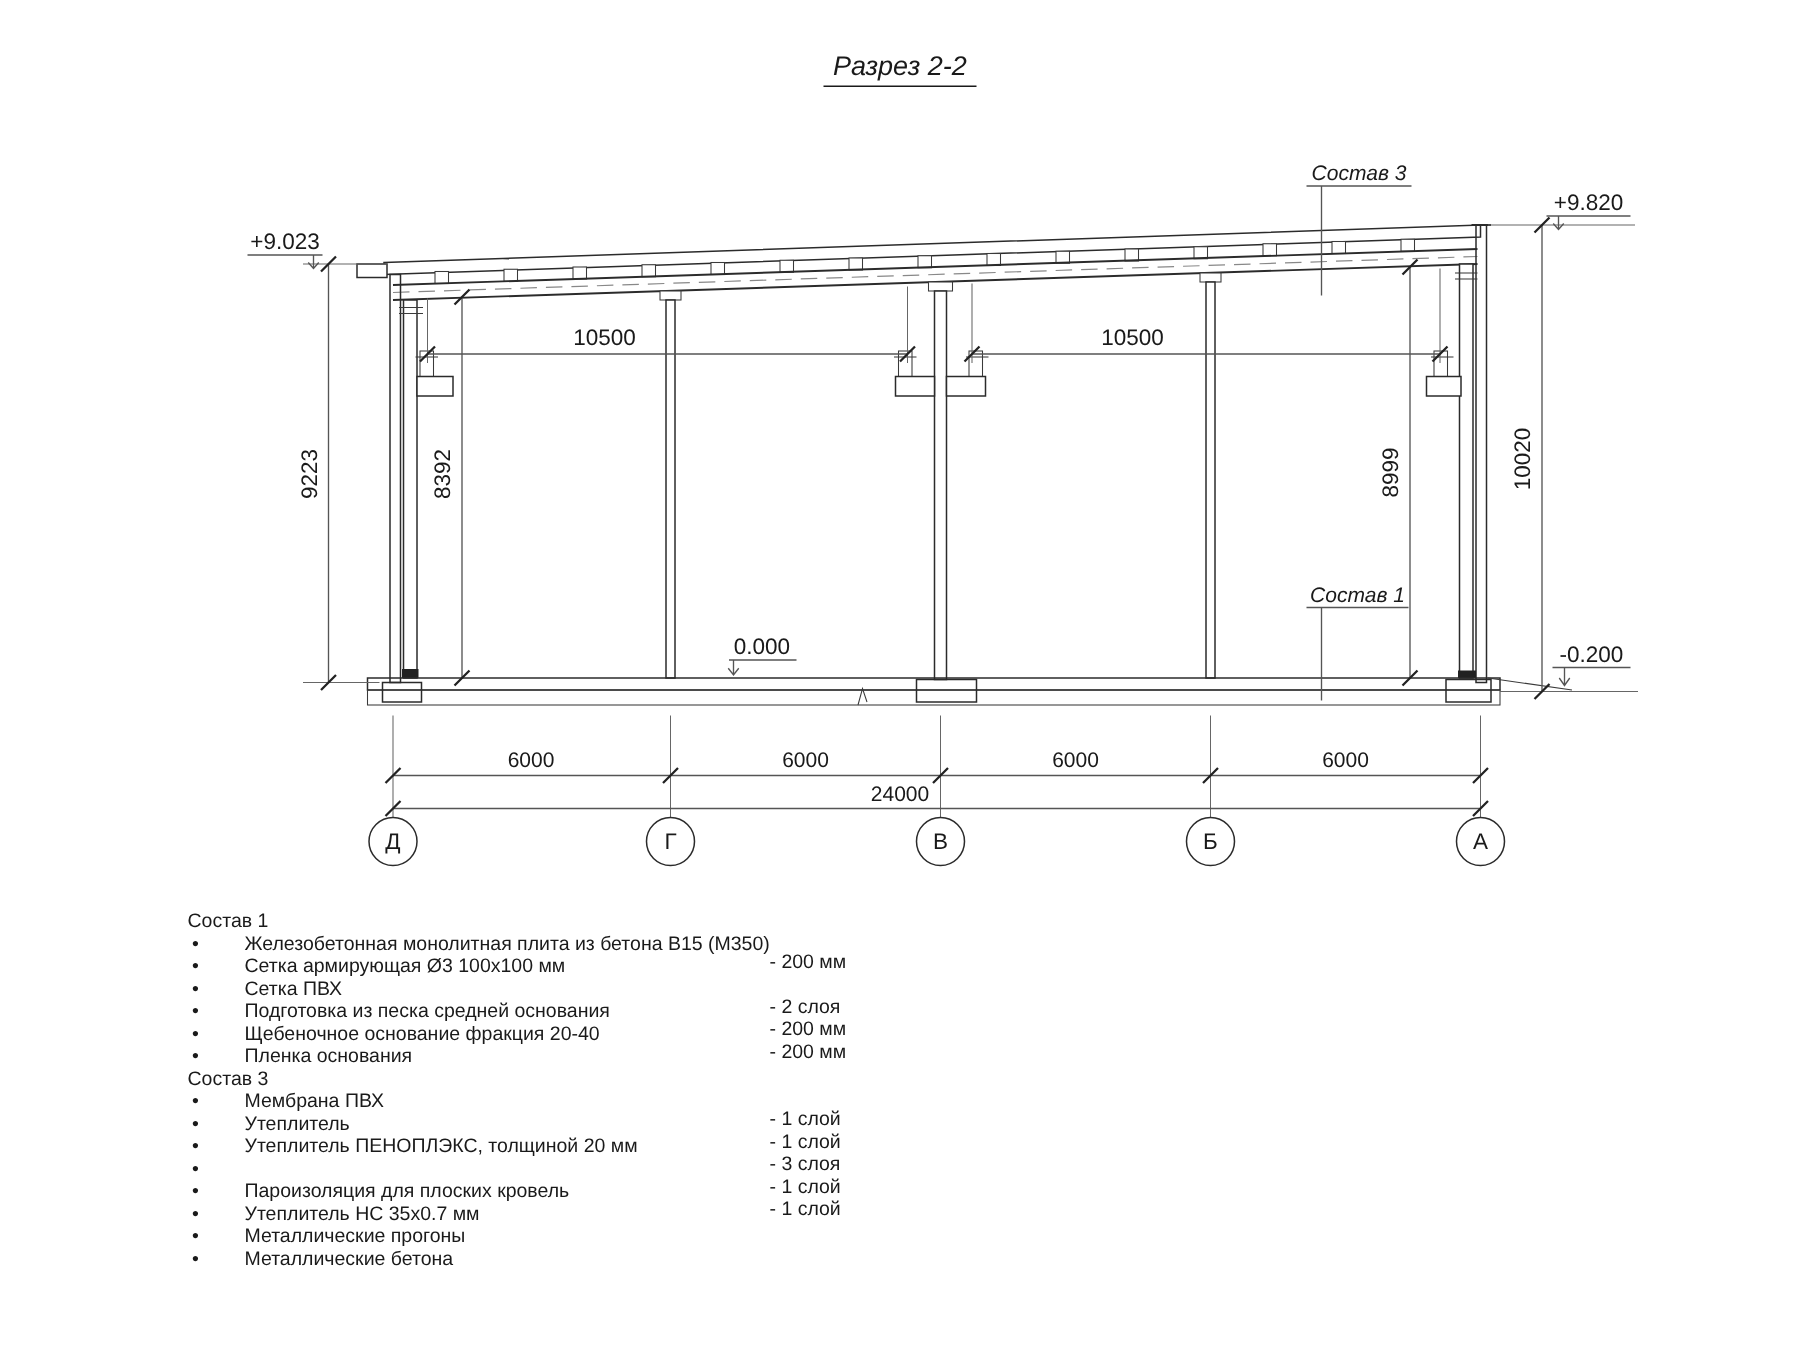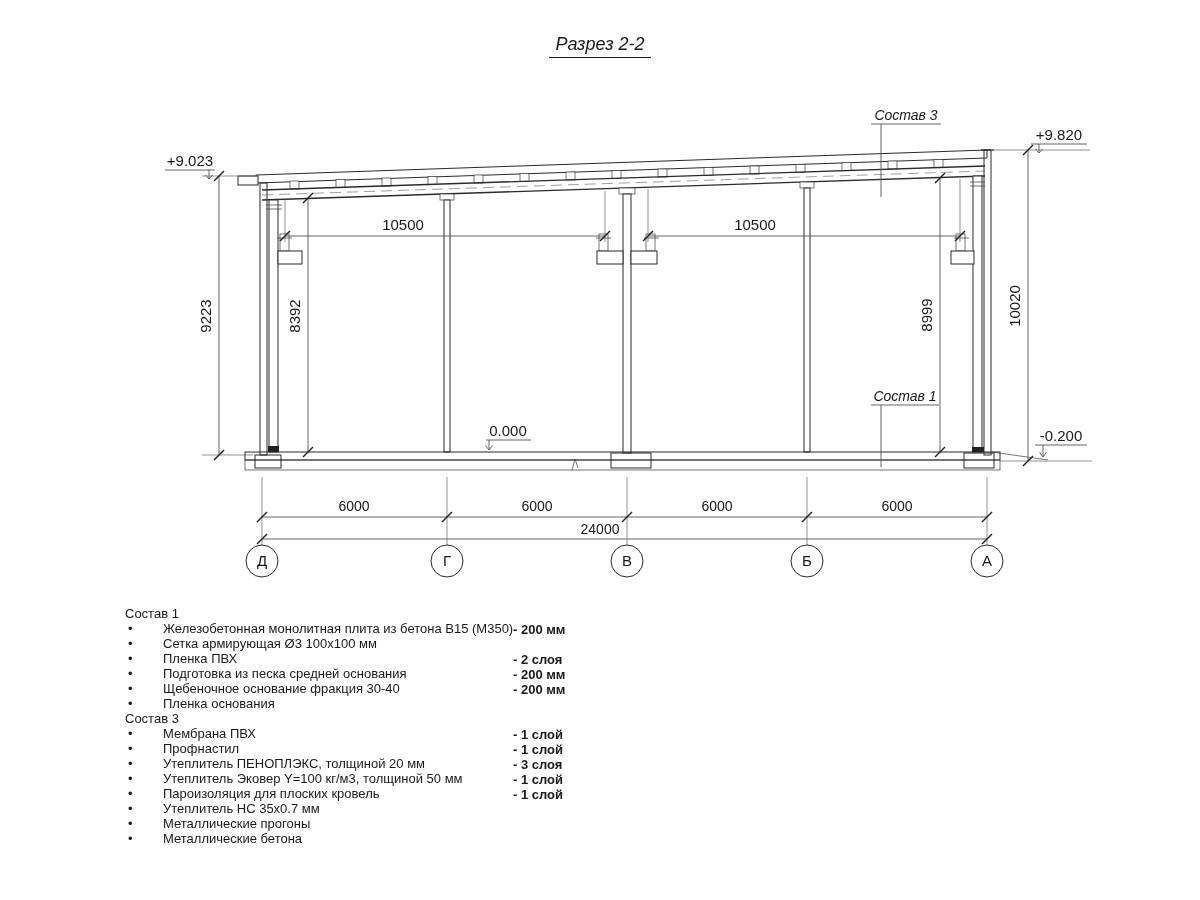--- a/index.html
+++ b/index.html
@@ -21,21 +21,21 @@
   .txt{font:15px "Liberation Sans",sans-serif;fill:#1a1a1a;}
   .txt-sm{font:14px "Liberation Sans",sans-serif;fill:#1a1a1a;}
   .txt-it{font:italic 14px "Liberation Sans",sans-serif;fill:#1a1a1a;}
   .anchor-mid{text-anchor:middle;}
   
   .comp-block{position:absolute;left:125px;top:606px;width:480px;font:13px "Liberation Sans",sans-serif;}
   .comp-header{height:15px;line-height:15px;}
   .comp-row{position:relative;height:15px;line-height:15px;}
   .comp-row .bullet{position:absolute;left:3px;top:0;}
   .comp-row .item-text{position:absolute;left:38px;top:0;white-space:nowrap;}
-  .comp-row .item-value{position:absolute;left:388px;top:1px;white-space:nowrap;font-weight:bold;}
+  .comp-row .item-value{position:absolute;left:388px;top:12px;white-space:nowrap;}
   .page-bottom-line{position:absolute;left:0;top:894px;width:1200px;height:3px;background:#4d4d4d;}
 </style>
 </head>
 <body>
 
 <div class="page">
 
   <div class="section-title">
     <span>Разрез 2-2</span>
   </div>
@@ -264,59 +264,58 @@
       <span class="item-text">Железобетонная монолитная плита из бетона В15 (М350)</span>
       <span class="item-value">-  200 мм</span>
     </div>
     <div class="comp-row">
       <span class="bullet">•</span>
       <span class="item-text">Сетка армирующая Ø3 100х100 мм</span>
       <span class="item-value"></span>
     </div>
     <div class="comp-row">
       <span class="bullet">•</span>
-      <span class="item-text">Пленка ПВХ</span>
+      <span class="item-text">Сетка ПВХ</span>
       <span class="item-value">-  2 слоя</span>
     </div>
     <div class="comp-row">
       <span class="bullet">•</span>
       <span class="item-text">Подготовка из песка средней основания</span>
       <span class="item-value">- 200 мм</span>
     </div>
     <div class="comp-row">
       <span class="bullet">•</span>
-      <span class="item-text">Щебеночное основание фракция 30-40</span>
+      <span class="item-text">Щебеночное основание фракция 20-40</span>
       <span class="item-value">- 200 мм</span>
     </div>
     <div class="comp-row">
       <span class="bullet">•</span>
       <span class="item-text">Пленка основания</span>
       <span class="item-value"></span>
     </div>
 
     <div class="comp-header">Состав 3</div>
 
     <div class="comp-row">
       <span class="bullet">•</span>
       <span class="item-text">Мембрана ПВХ</span>
       <span class="item-value">- 1 слой</span>
     </div>
     <div class="comp-row">
       <span class="bullet">•</span>
-      <span class="item-text">Профнастил</span>
+      <span class="item-text">Утеплитель</span>
       <span class="item-value">- 1 слой</span>
     </div>
     <div class="comp-row">
       <span class="bullet">•</span>
       <span class="item-text">Утеплитель ПЕНОПЛЭКС, толщиной 20 мм</span>
       <span class="item-value">- 3 слоя</span>
     </div>
     <div class="comp-row">
       <span class="bullet">•</span>
-      <span class="item-text">Утеплитель Эковер Y=100 кг/м3, толщиной 50 мм</span>
       <span class="item-value">- 1 слой</span>
     </div>
     <div class="comp-row">
       <span class="bullet">•</span>
       <span class="item-text">Пароизоляция для плоских кровель</span>
       <span class="item-value">- 1 слой</span>
     </div>
     <div class="comp-row">
       <span class="bullet">•</span>
       <span class="item-text">Утеплитель НС 35х0.7 мм</span>

